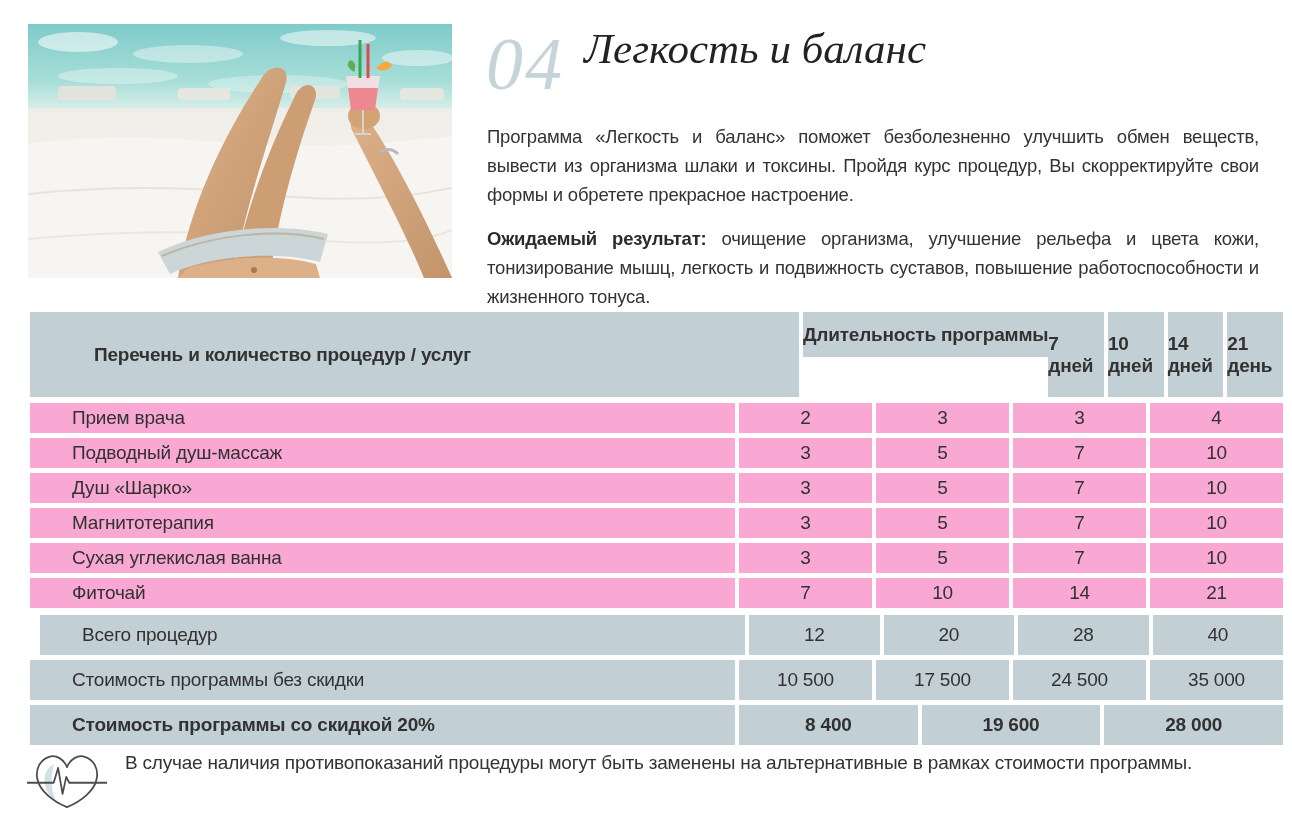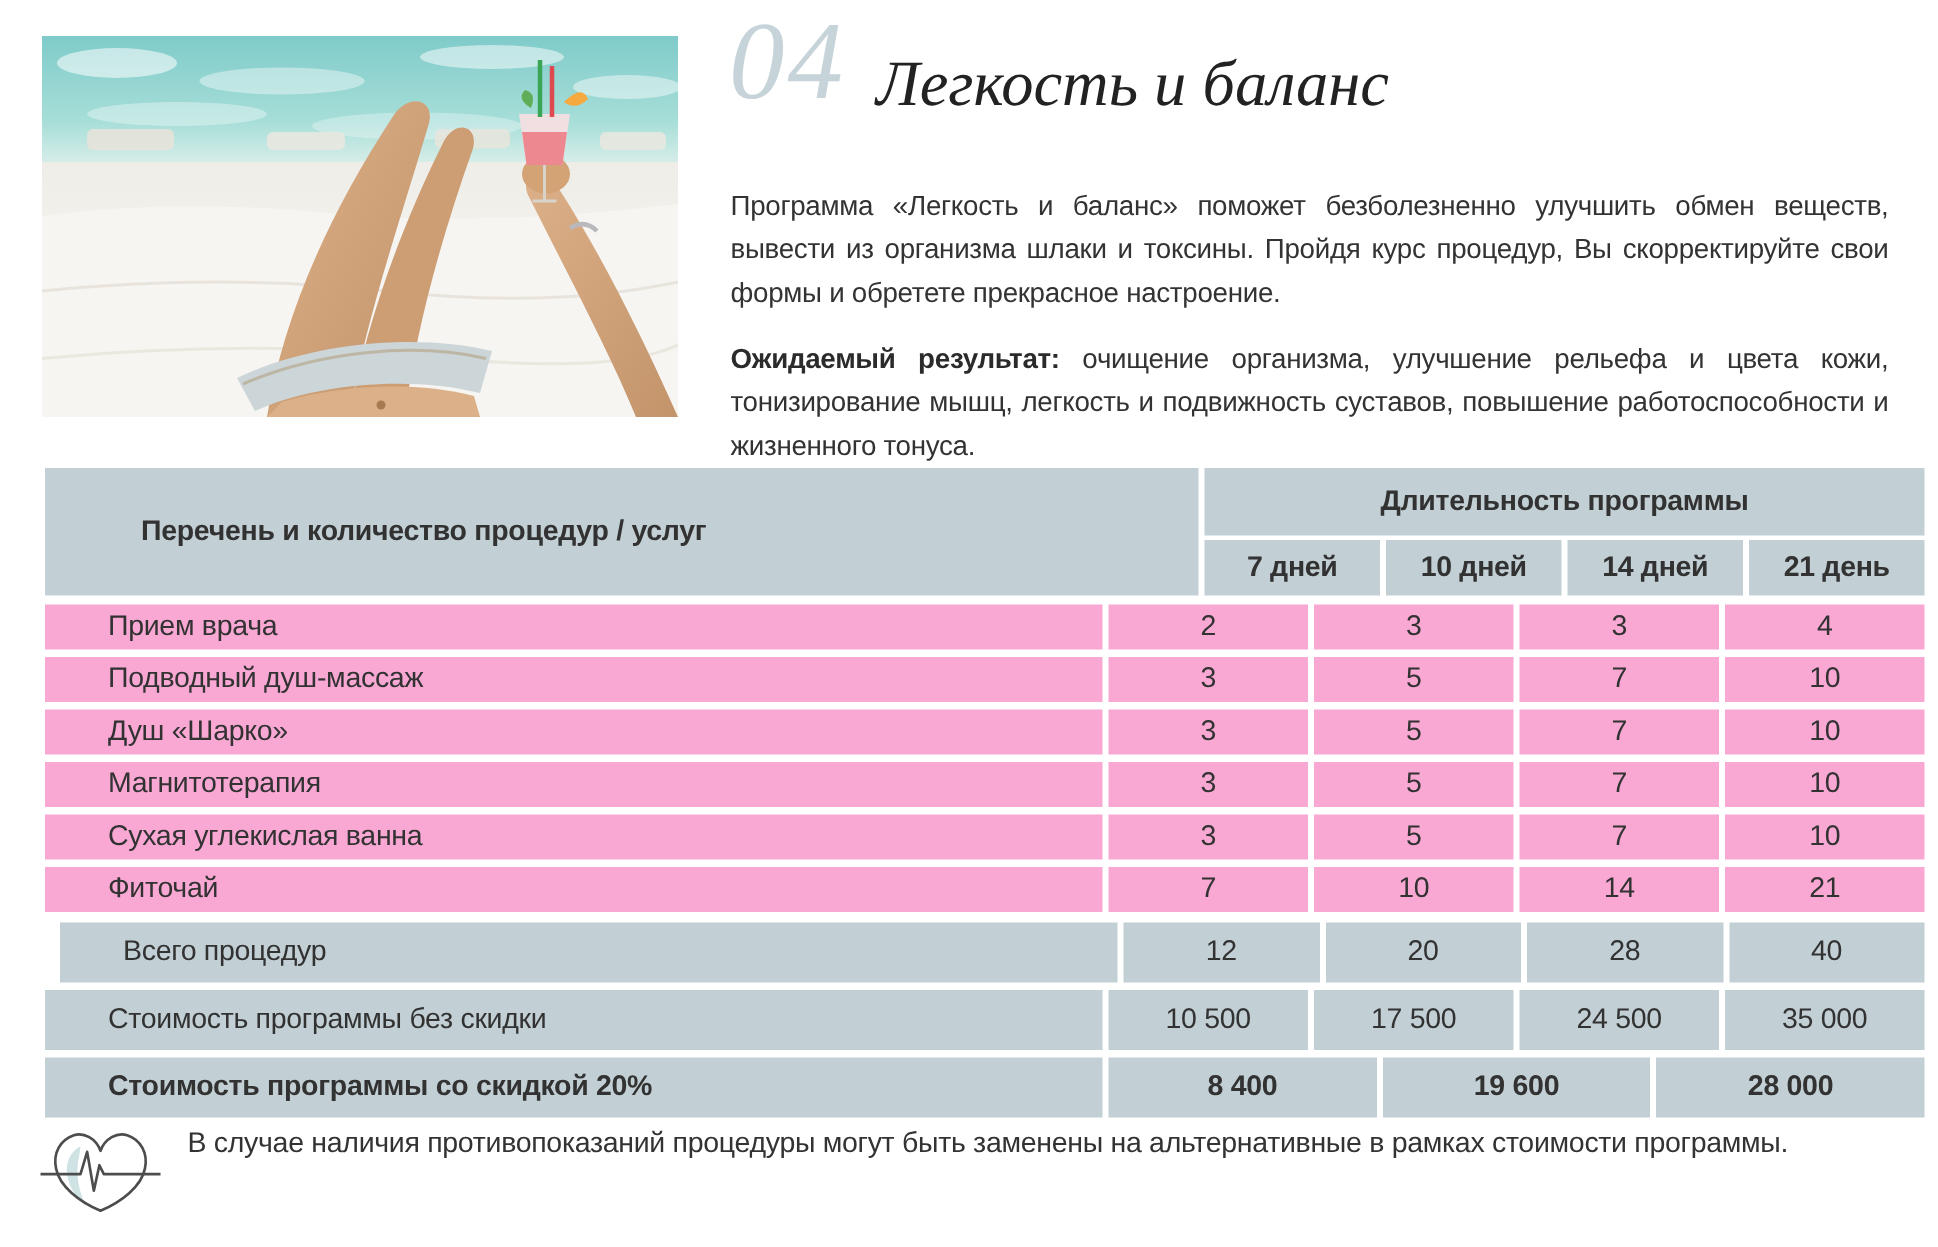--- a/index.html
+++ b/index.html
@@ -4,21 +4,21 @@
 <style>
   html,body{margin:0;padding:0;background:#ffffff;}
   .page{
     position:relative;width:1292px;height:831px;background:#ffffff;overflow:hidden;
     font-family:"Liberation Sans",sans-serif;color:#323232;letter-spacing:-0.2px;
   }
   
   .hero{position:absolute;left:28px;top:24px;width:424px;height:254px;overflow:hidden;}
   .hero svg{display:block;}
   
-  .headline{position:absolute;left:486px;top:4px;display:flex;align-items:flex-end;gap:20px;}
+  .headline{position:absolute;left:486px;top:27px;display:flex;align-items:flex-start;gap:20px;}
   .page-num{font-family:"Liberation Serif",serif;font-style:italic;font-size:74px;
     line-height:1;color:#c6d4da;letter-spacing:2px;}
   .page-title{font-family:"Liberation Serif",serif;font-style:italic;font-size:43px;
     line-height:1;color:#222222;letter-spacing:0;}
   
   .para{position:absolute;left:487px;width:772px;font-size:18.5px;line-height:29px;
     text-align:justify;color:#333333;margin-top:11px;}
   .para-intro{top:111px;}
   .para-result{top:213px;}
   .para b{color:#2b2b2b;}
@@ -26,21 +26,21 @@
   .tbl{position:absolute;left:30px;top:312px;width:1253px;font-size:19px;}
   .trow,.thead{display:flex;column-gap:4px;box-sizing:border-box;}
   .cell{box-sizing:border-box;display:flex;align-items:center;}
   .c-label{width:705px;padding-left:42px;}
   .c-val{flex:1;justify-content:center;}
   .bg-steel{background:#c2cfd4;}
   .bg-light{background:#f9a8d4;}
   .bg-alt{background:#f9a8d4;}
   .thead{height:85px;}
   .head-label{width:705px;padding-left:64px;display:flex;align-items:center;font-weight:bold;}
-  .head-right{flex:1;display:flex;flex-direction:column;row-gap:3px;}
+  .head-right{flex:1;display:flex;flex-direction:row;row-gap:3px;}
   .head-duration{height:45px;display:flex;align-items:center;justify-content:center;font-weight:bold;}
   .head-cols{display:flex;column-gap:4px;flex:1;justify-content:space-between;}
   .head-col{flex:1;display:flex;align-items:center;justify-content:center;font-weight:bold;}
   .trow{height:30px;margin-top:5px;}
   .trow.first{margin-top:6px;}
   .trow.summary{height:40px;}
   .trow.gap-top{margin-top:7px;margin-left:10px;}
   .trow.bold{font-weight:bold;}
   
   .footnote{position:absolute;left:27px;top:752px;width:1245px;display:flex;align-items:flex-start;gap:18px;}

